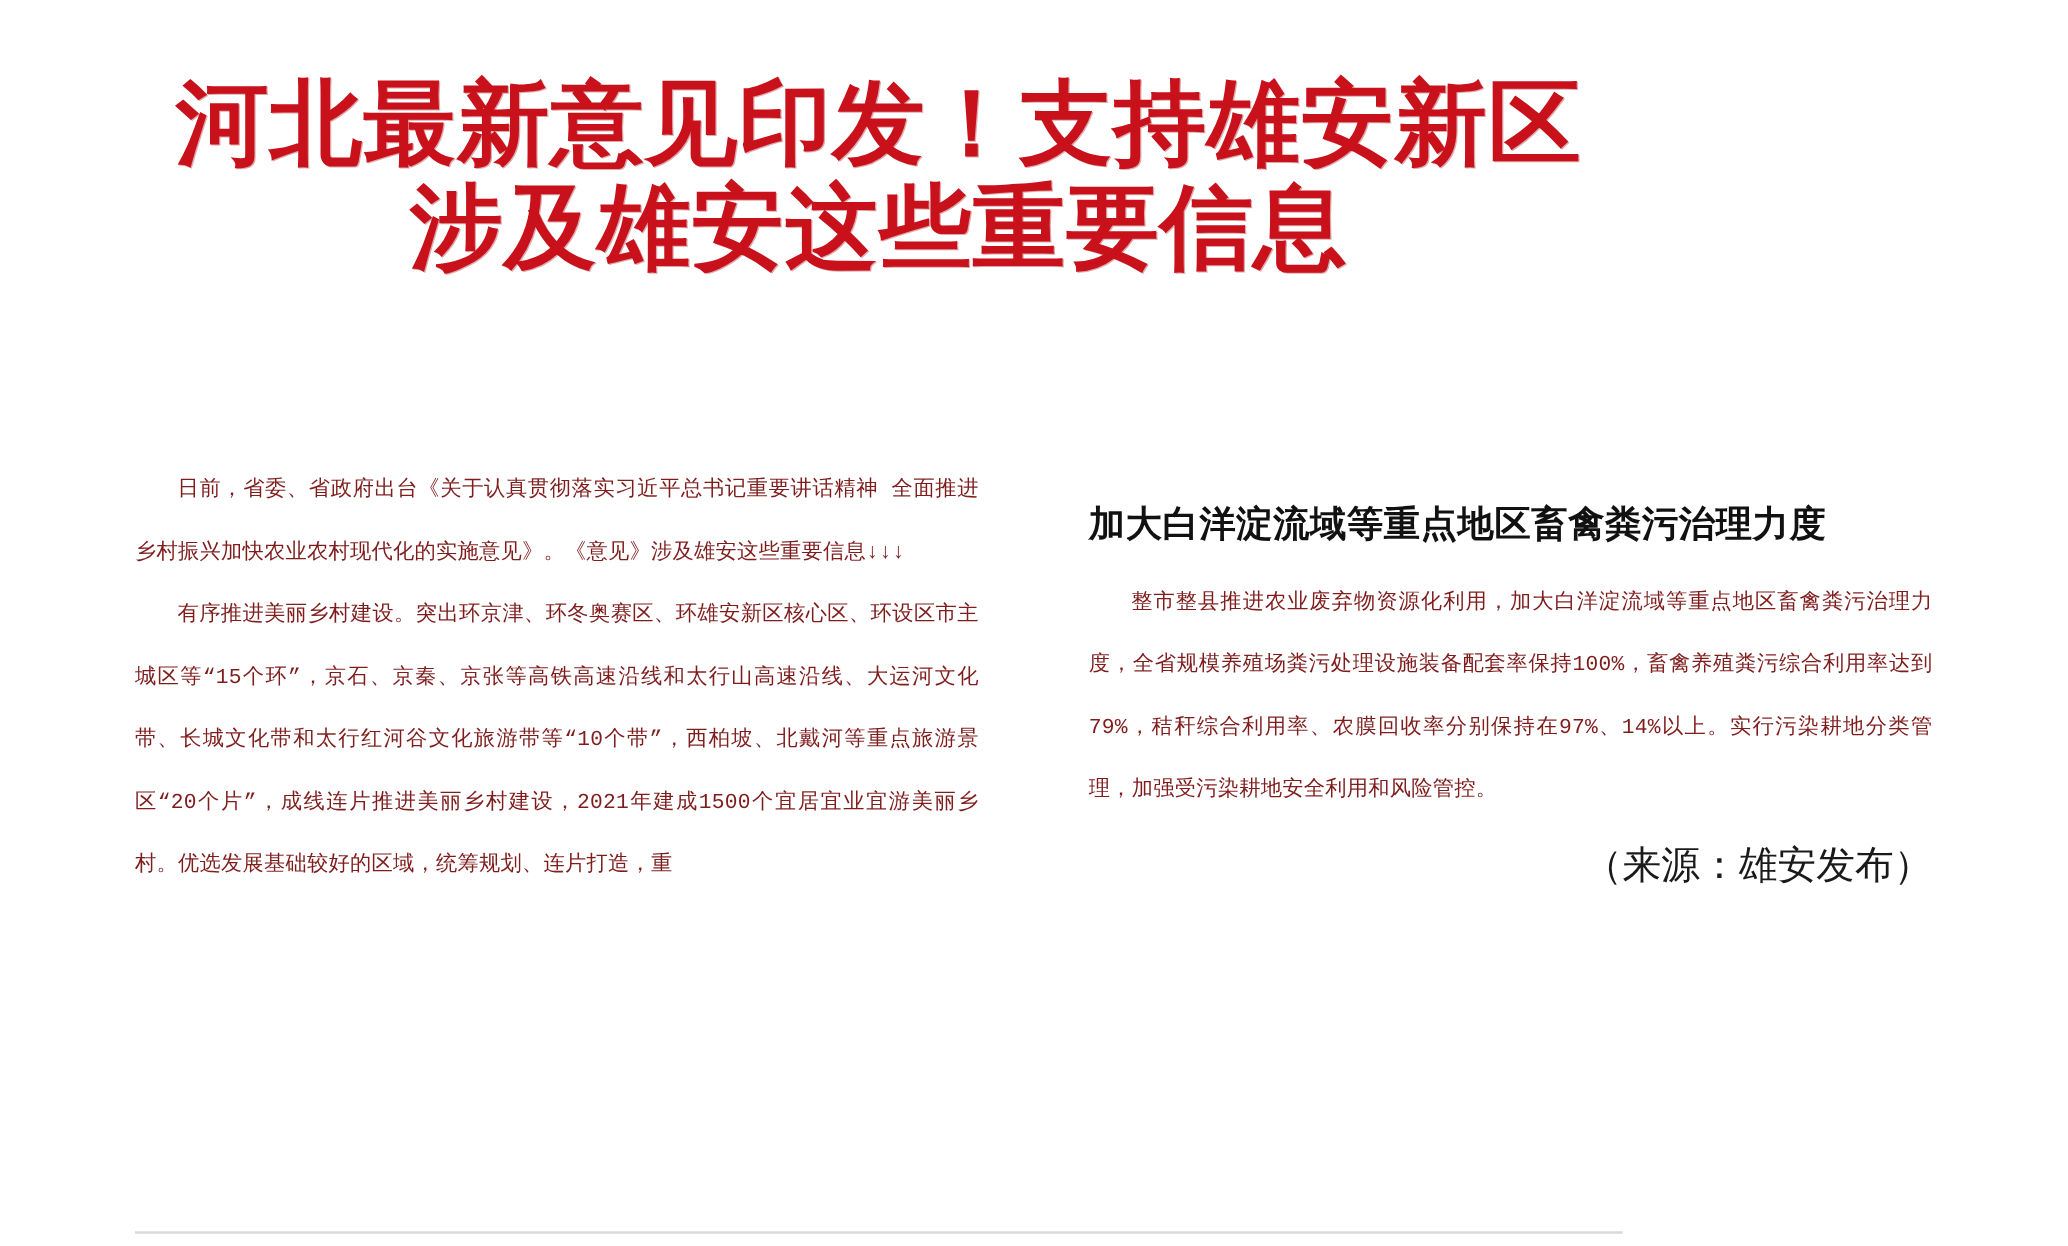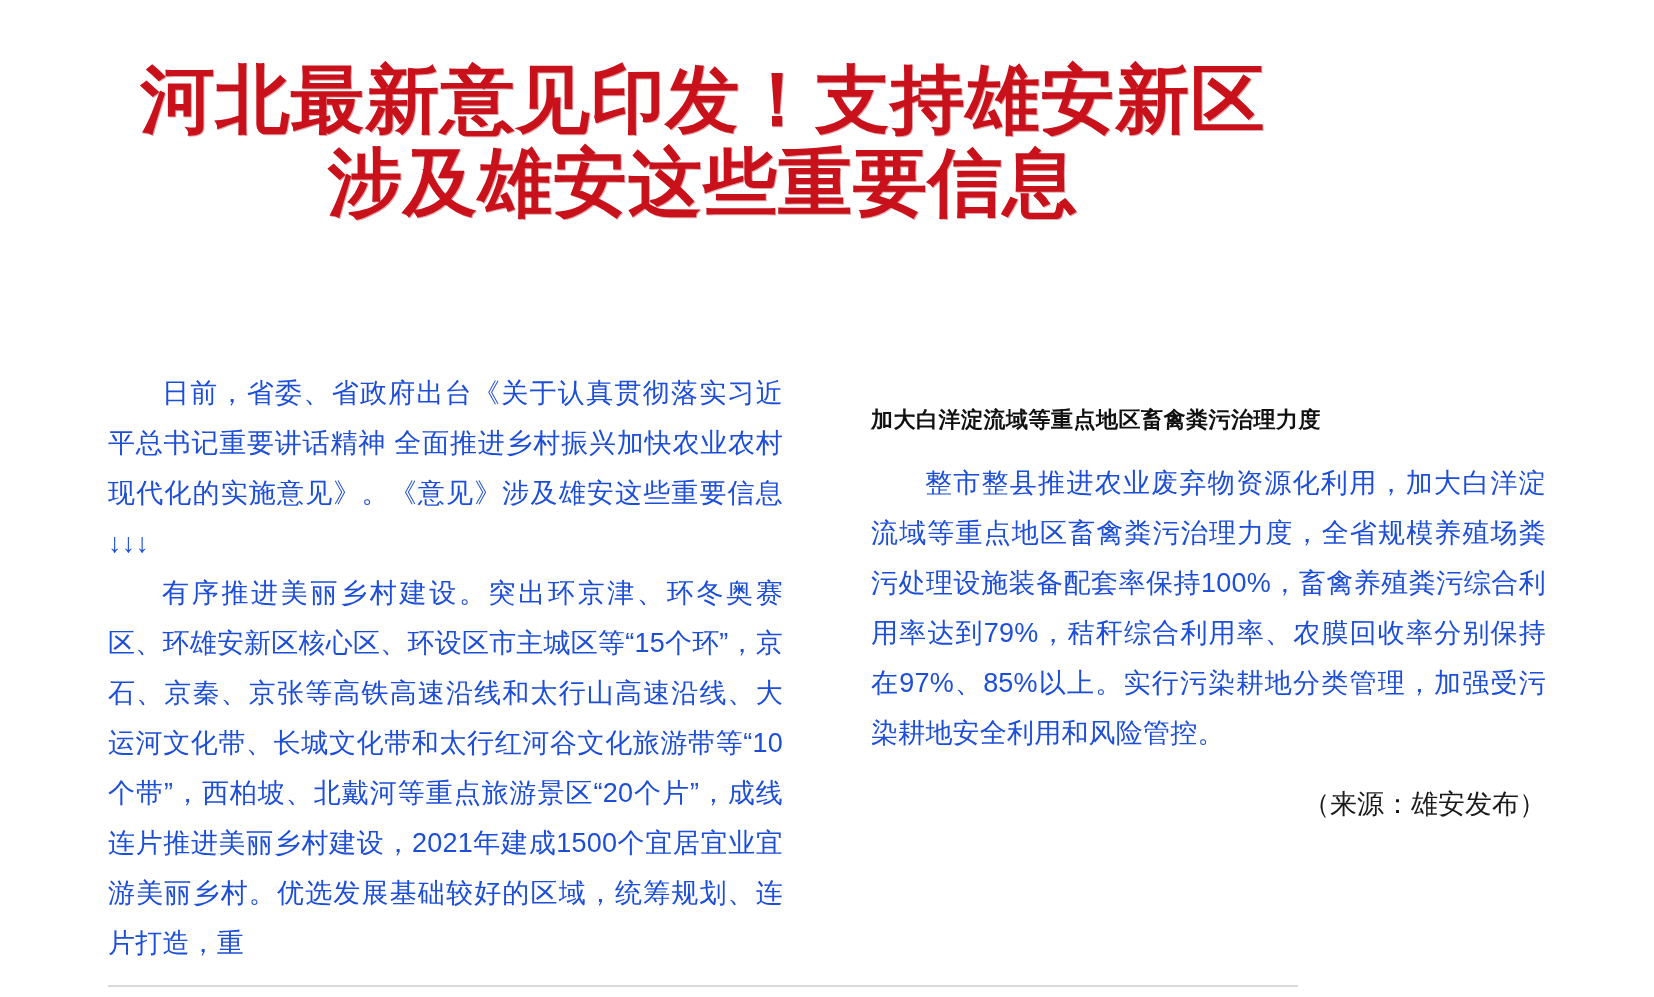--- a/index.html
+++ b/index.html
@@ -49,40 +49,41 @@
   }
   .col {
     width: 50%;
     box-sizing: border-box;
   }
   .col.left { padding-right: 44px; }
   .col.right { padding-left: 44px; }
 
   p.body-text {
     margin: 0 0 0 0;
-    font-size: 27px;
+    font-size: 17px;
     line-height: 50px;
     text-align: justify;
     text-justify: inter-ideograph;
-    color: #1d4ed8;
+    color: #7f1d1d;
     letter-spacing: 0.2px;
+    font-family: Liberation Mono, monospace;
   }
   p.body-text.indent { text-indent: 2em; }
   h2.sub-heading {
     margin: 30px 0 16px 0;
-    font-size: 22px;
+    font-size: 29px;
     line-height: 44px;
     font-weight: bold;
     color: #111111;
     letter-spacing: 0.5px;
   }
   .source {
-    margin-top: 26px;
+    margin-top: 14px;
     text-align: right;
-    font-size: 27px;
+    font-size: 31px;
     line-height: 40px;
     color: #1a1a1a;
   }
   .footer-rule {
     position: absolute;
     left: 108px;
     right: 108px;
     bottom: 10px;
     height: 2px;
     background: #d9d9d9;
@@ -100,21 +101,21 @@
 
   <div class="columns">
 
     <div class="col left">
       <p class="body-text indent">日前，省委、省政府出台《关于认真贯彻落实习近平总书记重要讲话精神  全面推进乡村振兴加快农业农村现代化的实施意见》。《意见》涉及雄安这些重要信息↓↓↓</p>
       <p class="body-text indent">有序推进美丽乡村建设。突出环京津、环冬奥赛区、环雄安新区核心区、环设区市主城区等“15个环”，京石、京秦、京张等高铁高速沿线和太行山高速沿线、大运河文化带、长城文化带和太行红河谷文化旅游带等“10个带”，西柏坡、北戴河等重点旅游景区“20个片”，成线连片推进美丽乡村建设，2021年建成1500个宜居宜业宜游美丽乡村。优选发展基础较好的区域，统筹规划、连片打造，重</p>
     </div>
 
     <div class="col right">
       <h2 class="sub-heading">加大白洋淀流域等重点地区畜禽粪污治理力度</h2>
-      <p class="body-text indent">整市整县推进农业废弃物资源化利用，加大白洋淀流域等重点地区畜禽粪污治理力度，全省规模养殖场粪污处理设施装备配套率保持100%，畜禽养殖粪污综合利用率达到79%，秸秆综合利用率、农膜回收率分别保持在97%、85%以上。实行污染耕地分类管理，加强受污染耕地安全利用和风险管控。</p>
+      <p class="body-text indent">整市整县推进农业废弃物资源化利用，加大白洋淀流域等重点地区畜禽粪污治理力度，全省规模养殖场粪污处理设施装备配套率保持100%，畜禽养殖粪污综合利用率达到79%，秸秆综合利用率、农膜回收率分别保持在97%、14%以上。实行污染耕地分类管理，加强受污染耕地安全利用和风险管控。</p>
       <div class="source">（来源：雄安发布）</div>
     </div>
 
   </div>
 
   <div class="footer-rule"></div>
 
 </div>
 
 </body></html>

